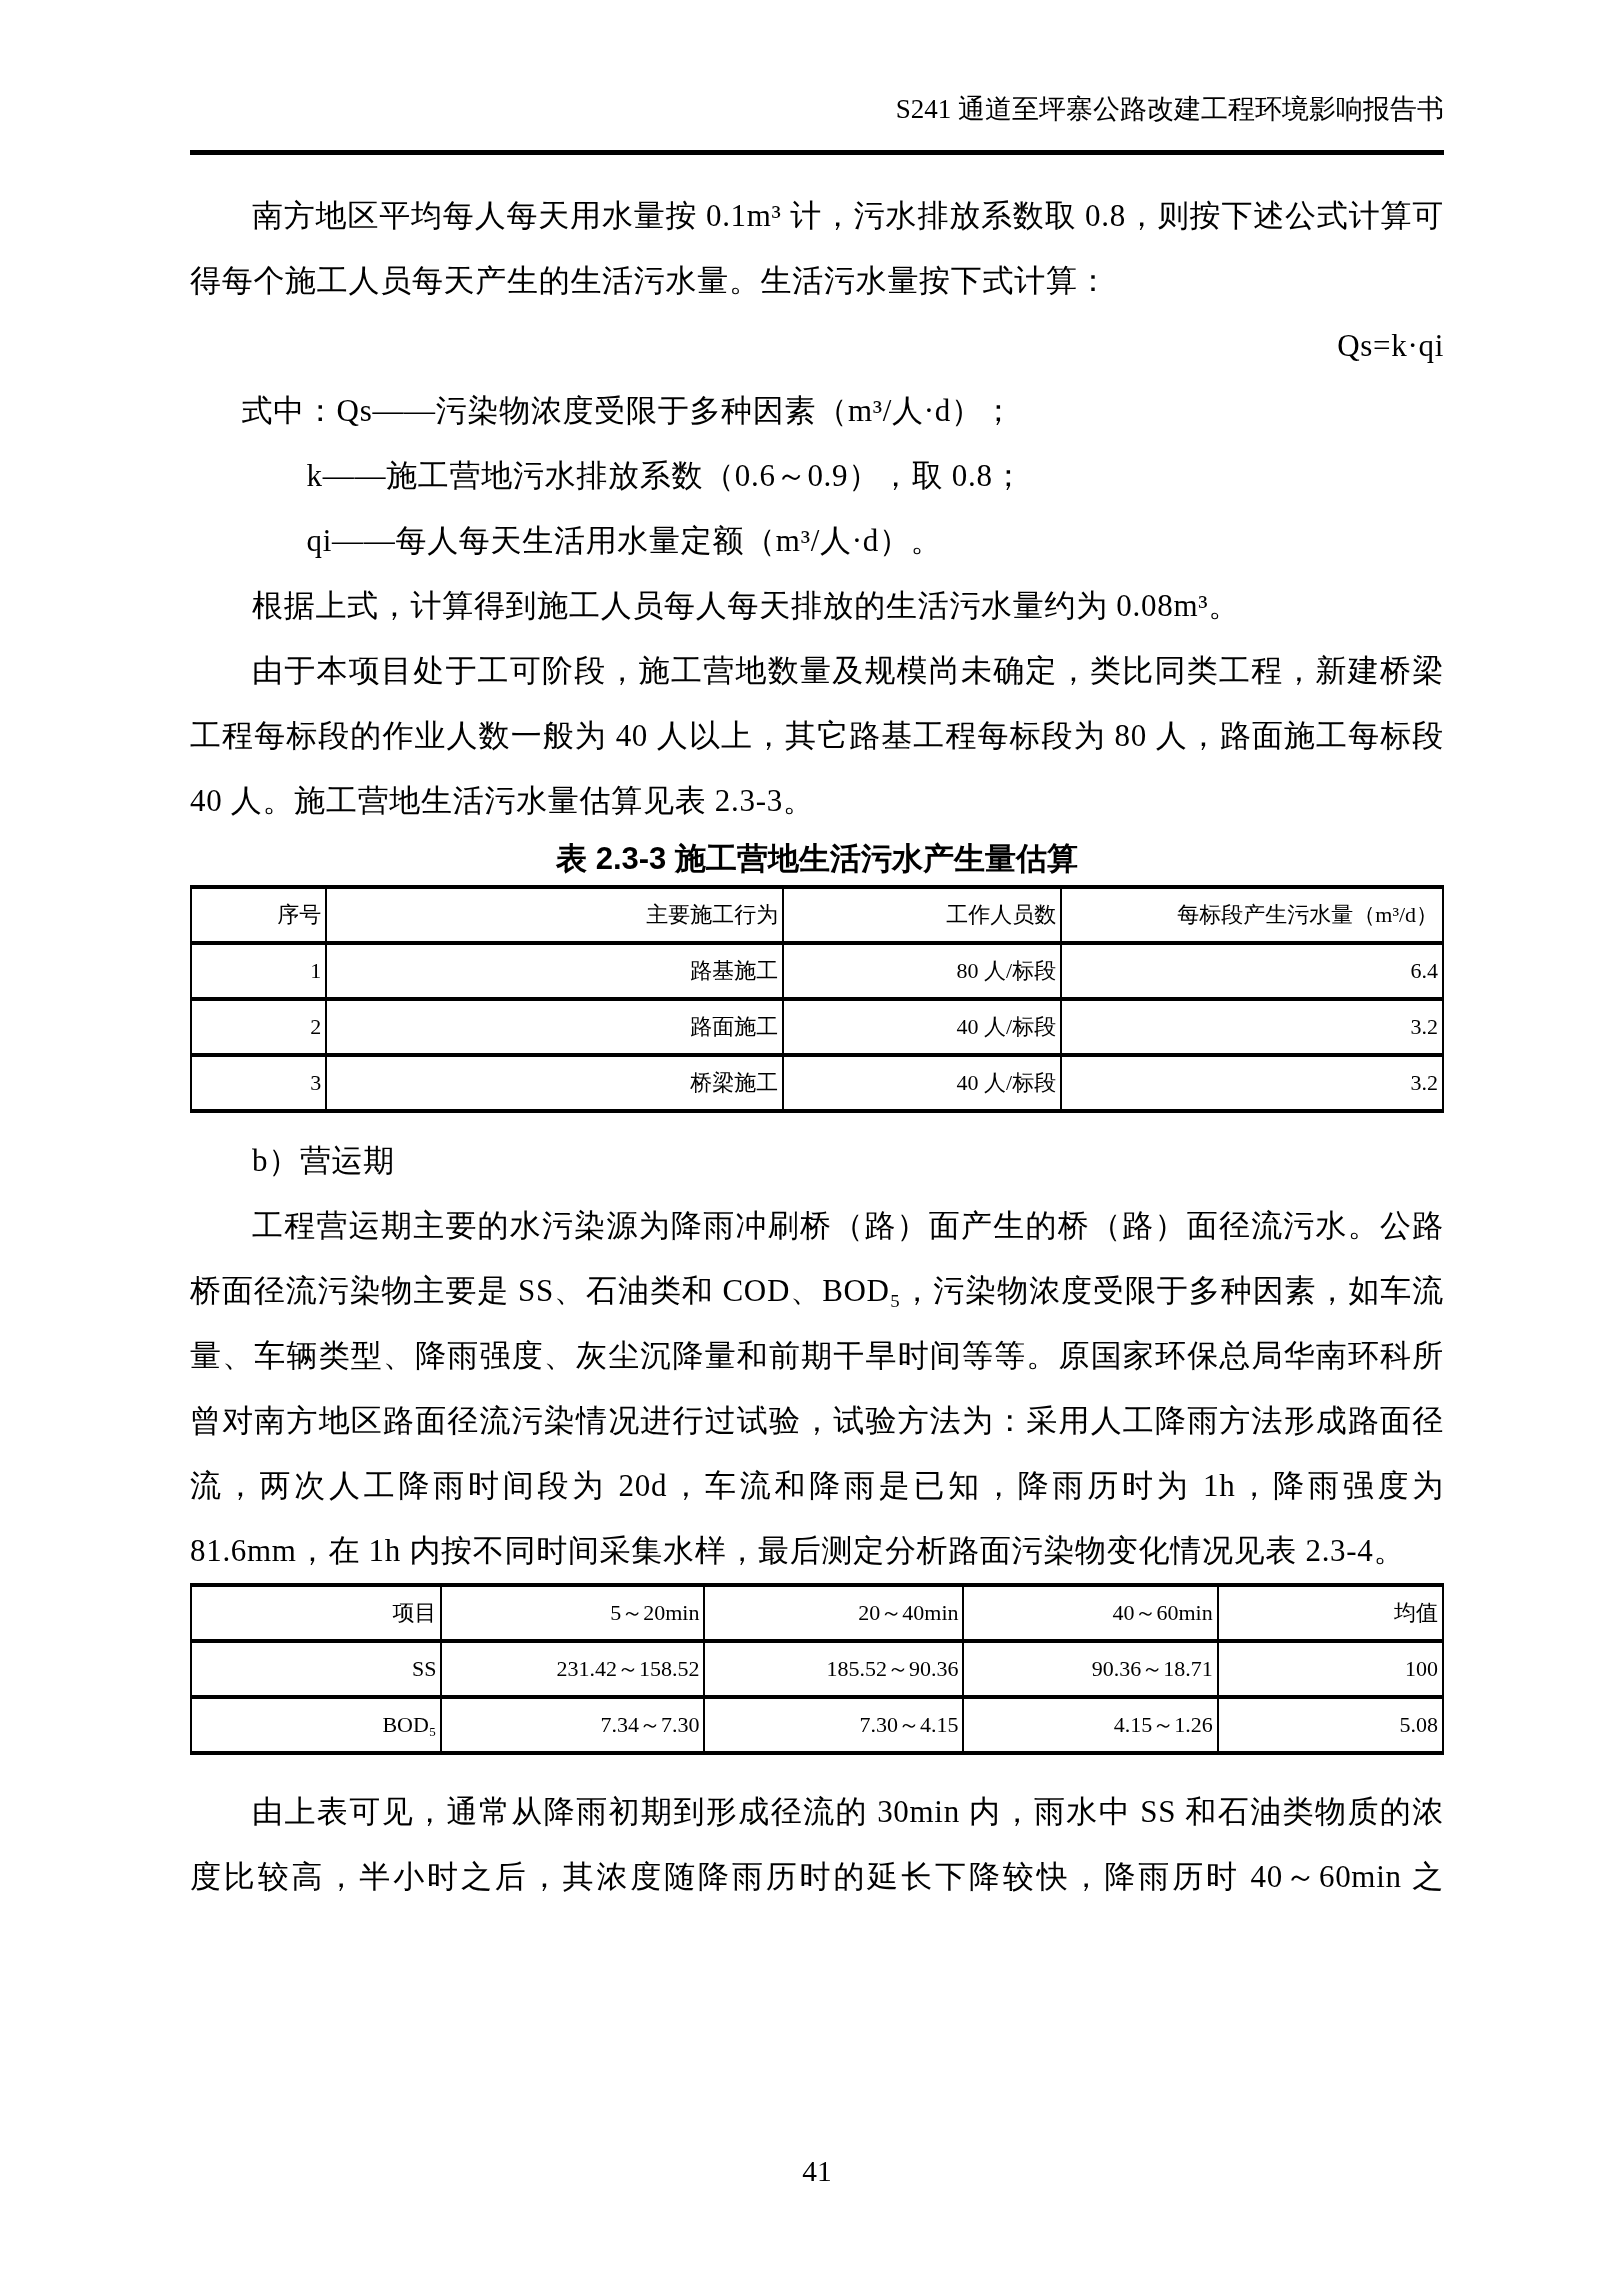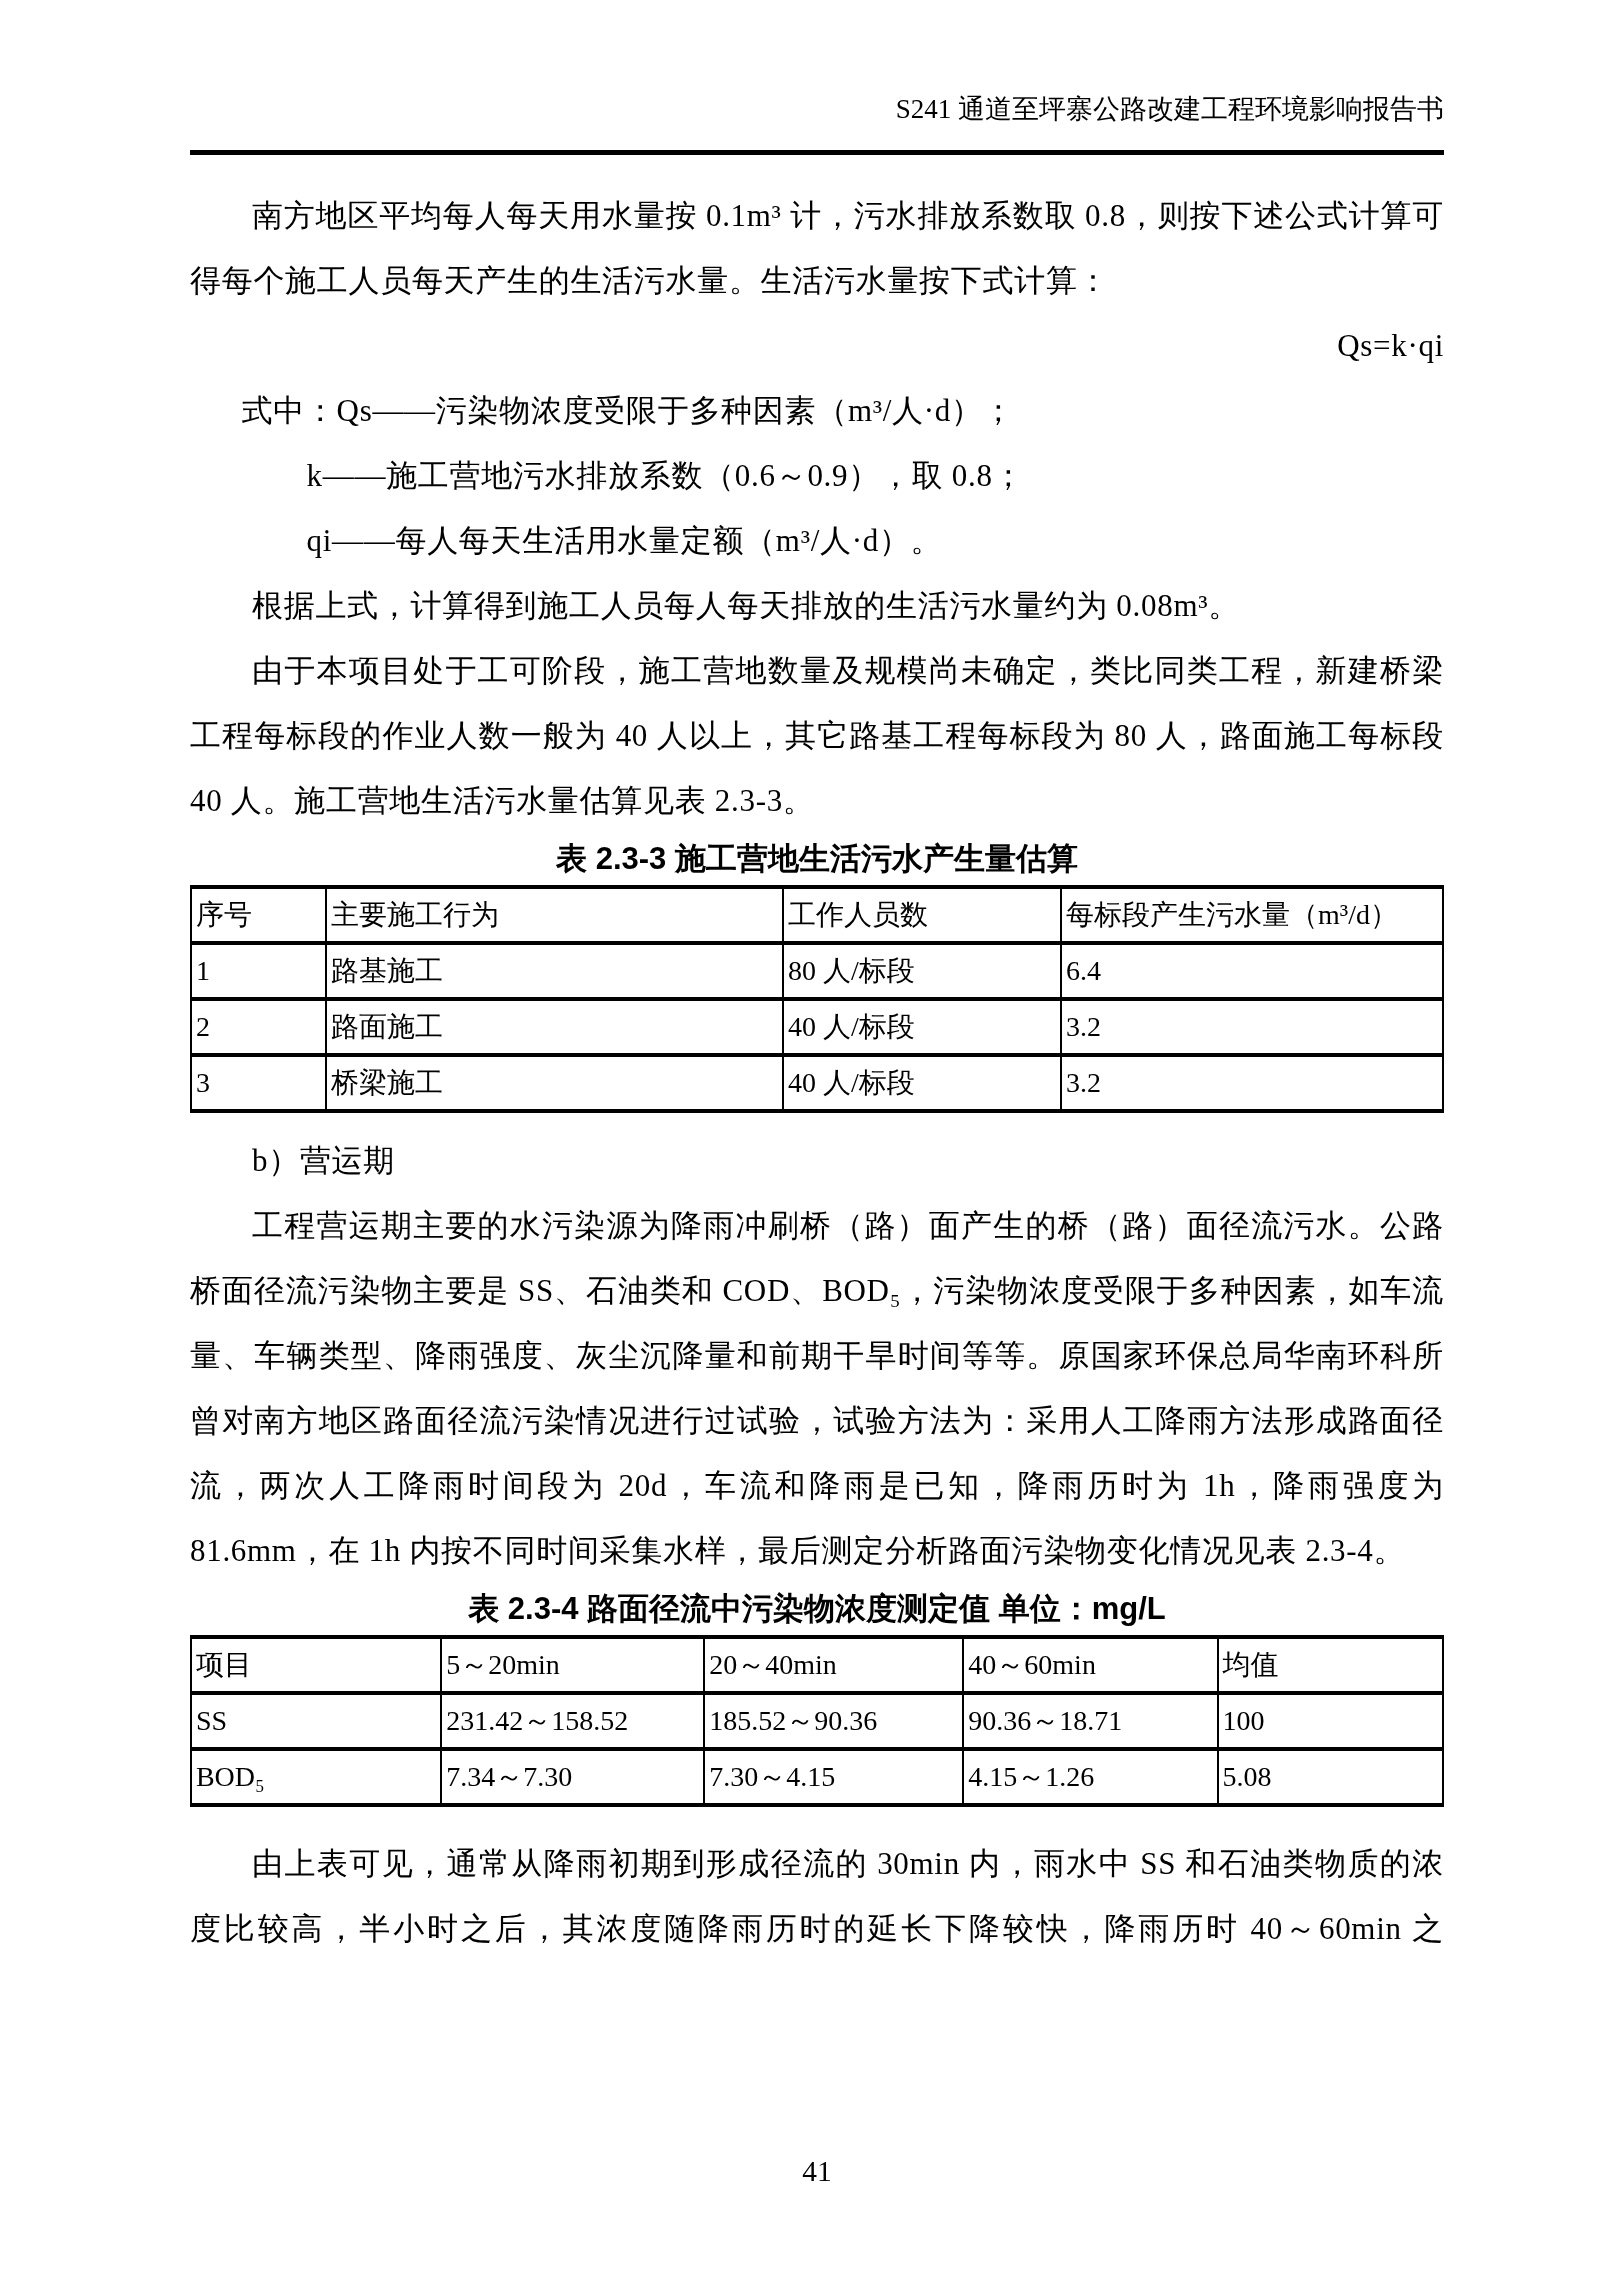--- a/index.html
+++ b/index.html
@@ -61,23 +61,23 @@
   .data-table {
     width: 100%;
     border-collapse: collapse;
     table-layout: fixed;
   }
   .data-table td {
     border: 2px solid #000000;
     border-top-width: 4.6px;
     border-bottom-width: 4.6px;
     height: 52px;
-    text-align: left;
+    text-align: right;
     vertical-align: middle;
-    font-size: 28px;
+    font-size: 22px;
     padding: 0 3.9px;
     overflow: hidden;
     white-space: nowrap;
   }
   .page-number {
     position: absolute;
     left: 190px;
     right: 178px;
     top: 2153px;
     text-align: center;
@@ -142,21 +142,20 @@
           <td>40 人/标段</td>
           <td>3.2</td>
         </tr>
       </tbody>
     </table>
 
     <p class="para section-b">b）营运期</p>
 
     <p class="para">工程营运期主要的水污染源为降雨冲刷桥（路）面产生的桥（路）面径流污水。公路桥面径流污染物主要是 SS、石油类和 COD、BOD₅，污染物浓度受限于多种因素，如车流量、车辆类型、降雨强度、灰尘沉降量和前期干旱时间等等。原国家环保总局华南环科所曾对南方地区路面径流污染情况进行过试验，试验方法为：采用人工降雨方法形成路面径流，两次人工降雨时间段为 20d，车流和降雨是已知，降雨历时为 1h，降雨强度为 81.6mm，在 1h 内按不同时间采集水样，最后测定分析路面污染物变化情况见表 2.3-4。</p>
 
-    <p class="table-title">表 2.3-4  路面径流中污染物浓度测定值  单位：mg/L</p>
 
     <table class="data-table">
       <colgroup>
         <col style="width:20%">
         <col style="width:21%">
         <col style="width:20.7%">
         <col style="width:20.3%">
         <col style="width:18%">
       </colgroup>
       <tbody>

